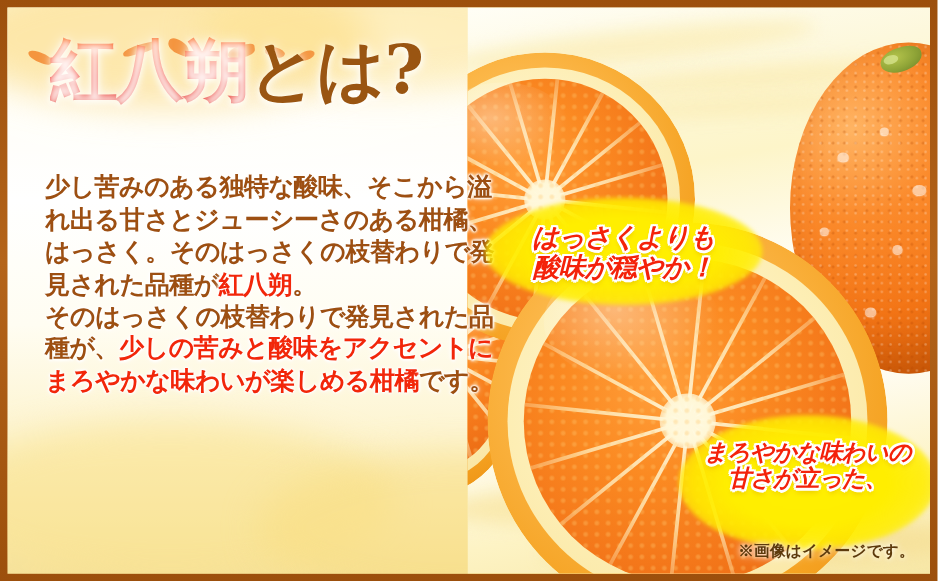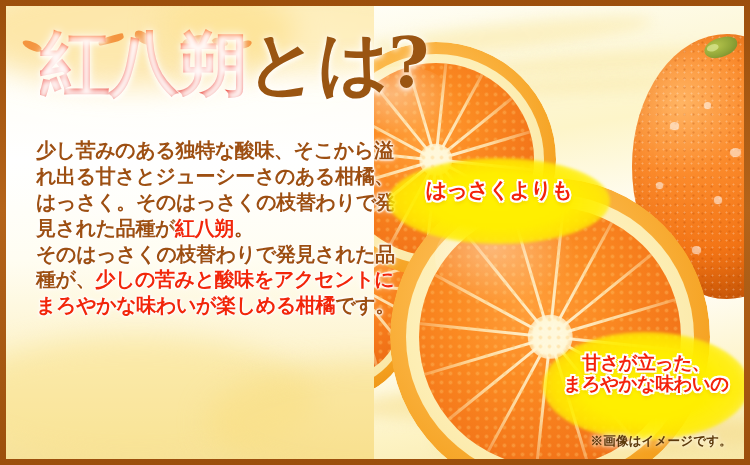--- a/index.html
+++ b/index.html
@@ -186,21 +186,21 @@
   #slice-edge { left:-92px; top:168px;  width: 140px; height: 220px; }
 
   
   #headline {
     position: absolute;
     left: 34px; top: 22px;
     z-index: 6;
     white-space: nowrap;
     font-family: "DejaVu Serif", "Liberation Serif", serif;
     font-weight: 700;
-    font-size: 70px;
+    font-size: 54px;
     line-height: 1;
     letter-spacing: -1px;
     text-shadow: 0 2px 5px rgba(255,255,255,.95), 0 0 10px rgba(255,255,255,.85);
   }
   #headline .hl-main {
     background: linear-gradient(180deg,#ff7a1c 0%,#fb4b10 26%,#ef1d0c 58%,#e01206 100%);
     -webkit-background-clip: text;
     background-clip: text;
     color: transparent;
     -webkit-text-fill-color: transparent;
@@ -248,20 +248,21 @@
     z-index: 0;
     filter: blur(1.5px);
   }
   .callout .lines {
     position: relative;
     z-index: 1;
     text-shadow:
       2px 0 0 #fff, -2px 0 0 #fff, 0 2px 0 #fff, 0 -2px 0 #fff,
       1.6px 1.6px 0 #fff, -1.6px 1.6px 0 #fff, 1.6px -1.6px 0 #fff, -1.6px -1.6px 0 #fff,
       0 3px 4px rgba(190,120,0,.45);
+    font-style: italic;
   }
   .callout .lines span { display:block; }
 
   #callout-1 { left: 398px; top: 164px; width: 190px; height: 62px; font-size: 21px; }
   #callout-1 .halo { width: 222px; height: 86px; }
   #callout-1 .lines { padding-top: 9px; }
 
   #callout-2 { left: 556px; top: 340px; width: 168px; height: 80px; font-size: 18.5px; }
   #callout-2 .halo { width: 206px; height: 108px; }
   #callout-2 .lines { padding-top: 7px; }
@@ -387,27 +388,28 @@
 
     <div id="body-copy">
         <span class="para"><span>少し苦みのある独特な酸味、そこから溢れ出る甘さとジューシーさのある柑橘、はっさく。そのはっさくの枝替わりで発見された品種が</span><span class="hot">紅八朔</span><span>。</span></span>
         <span class="para"><span>そのはっさくの枝替わりで発見された品種が、</span><span class="hot">少しの苦みと酸味をアクセントにまろやかな味わいが楽しめる柑橘</span><span>です。</span></span>
       </div>
 
     <div class="callout" id="callout-1">
       <div class="halo"></div>
       <div class="lines">
         <span>はっさくよりも</span>
+        <span>酸味が穏やか！</span>
       </div>
     </div>
 
     <div class="callout" id="callout-2">
       <div class="halo"></div>
       <div class="lines">
+        <span>まろやかな味わいの</span>
         <span>甘さが立った、</span>
-        <span>まろやかな味わいの</span>
       </div>
     </div>
 
     <div id="footnote">※画像はイメージです。</div>
 
   </div>
 </div>
 
 </body></html>

